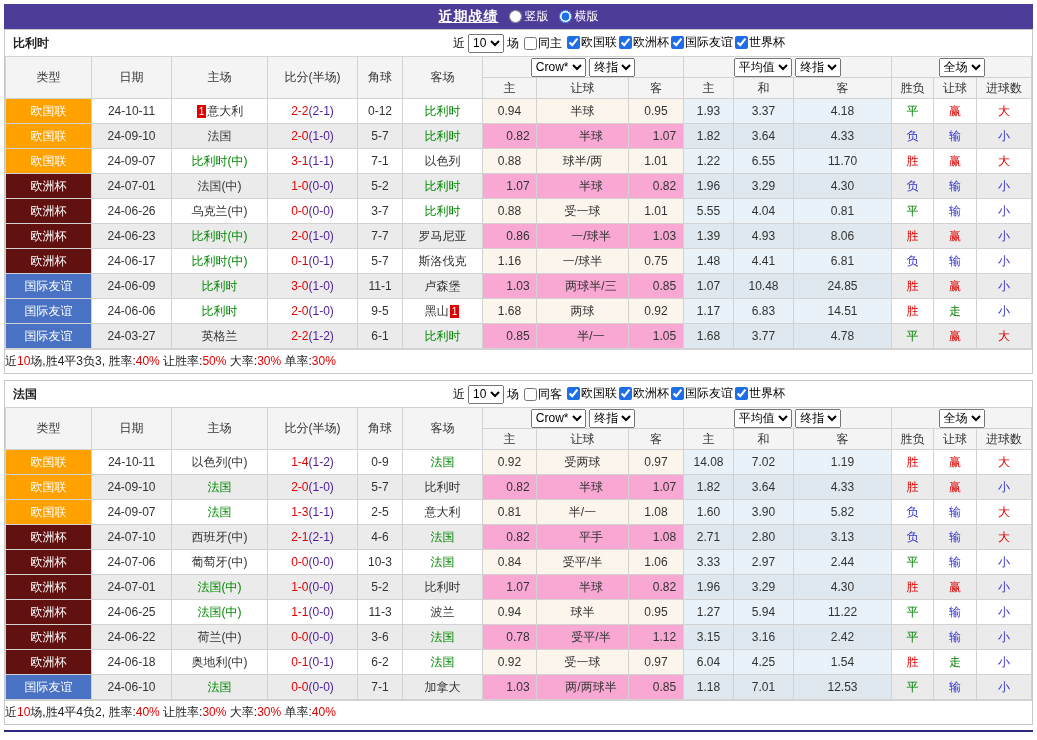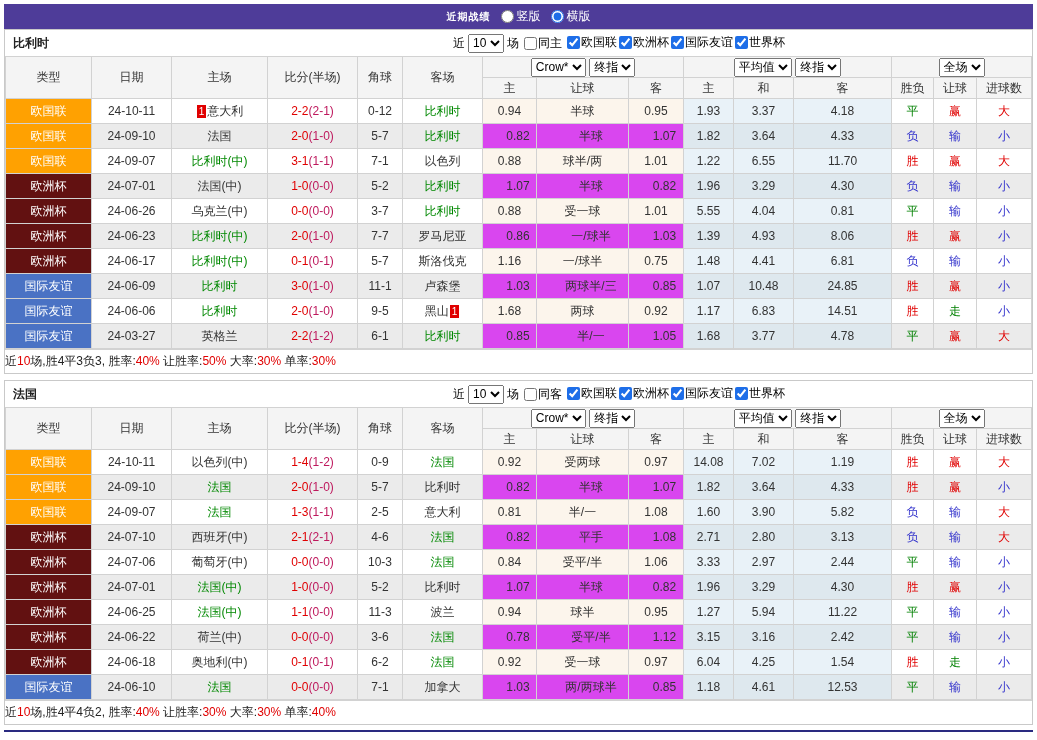--- a/index.html
+++ b/index.html
@@ -1,42 +1,42 @@
 <!DOCTYPE html>
 <html><head>
 <meta charset="utf-8">
 <style>
   * { box-sizing: border-box; margin: 0; padding: 0; }
   html,body { width: 1037px; background:#fff; font-family:"Liberation Sans","DejaVu Sans",sans-serif; }
   .page { width:1037px; height:740px; padding:4px 4px 0; overflow:hidden; }
   .title-bar { height:25px; background:#4E3C99; color:#fff; display:flex; align-items:center; justify-content:center; gap:10px; }
-  .title-bar .title { font-weight:bold; font-size:10px; letter-spacing:1px; }
+  .title-bar .title { font-weight:bold; font-size:14px; letter-spacing:1px;text-decoration:underline; }
   .radio-item { display:inline-flex; align-items:center; gap:3px; font-size:12px; cursor:pointer; }
   input[type=radio], input[type=checkbox] { accent-color:#1e6ee8; width:13px; height:13px; margin:0; }
   section.stats { border:1px solid #c9c9c9; background:#fff; }
   section.stats.second { margin-top:6px; }
   .controls-row { position:relative; height:26px; display:flex; align-items:center; font-size:12px; background:#fff; }
   .team-name { position:absolute; left:8px; font-weight:bold; color:#222; font-size:12px; }
   .controls { position:absolute; left:448px; display:flex; align-items:center; gap:3px; white-space:nowrap; }
   .controls select { font-size:12px; height:19px; }
   .check-item { display:inline-flex; align-items:center; margin-left:2px; gap:1px; }
   table.matches { width:100%; border-collapse:collapse; table-layout:fixed; font-size:12px; text-align:center; }
   table.matches th, table.matches td { border:1px solid #d2d2d2; height:25px; padding:0 1px; overflow:hidden; white-space:nowrap; }
   table.matches thead th { background:#f4f4f4; font-weight:normal; color:#333; height:21px; }
   select.hdr { font-size:12px; height:19px; }
   tbody td { color:#333; }
   tr.odd td { background:#fff; }
   tr.even td { background:#ebebeb; }
   tr.odd td.crow { background:#fcf5ec; }
-  tr.even td.crow { background:#d946ef;padding-left:18px; }
+  tr.even td.crow { background:#f9a8d4;padding-left:18px; }
   tr.odd td.avg { background:#e9f2f8; }
   tr.even td.avg { background:#dee8ee; }
   td.type-cell { color:#fff; }
   .score-main { color:#e00000; }
-  .score-half { color:#be185d;text-align:right; }
+  .score-half { color:#4c1d95;text-align:right; }
   .team-green { color:#008800; }
   .badge { display:inline-block; background:#e00000; color:#fff; font-size:10px; line-height:13px; padding:0 2px; margin:0 1px; }
   .summary { height:24px; line-height:23px; text-align:left; font-size:12px; color:#222; border-top:1px solid #d2d2d2; background:#fff; }
   .summary .red { color:#e00000; }
   .bottom-line { height:2px; background:#2a2a80; margin-top:5px; }
 </style>
 </head>
 <body>
 
 <div class="page">
@@ -539,21 +539,21 @@
             <td class="type-cell" style="background: rgb(74, 114, 196);">国际友谊</td>
             <td>24-06-10</td>
             <td><span class="team-green">法国</span></td>
             <td><span class="score-main">0-0</span><span class="score-half">(0-0)</span></td>
             <td>7-1</td>
             <td><span>加拿大</span></td>
             <td class="crow">1.03</td>
             <td class="crow">两/两球半</td>
             <td class="crow">0.85</td>
             <td class="avg">1.18</td>
-            <td class="avg">4.61</td>
+            <td class="avg">7.01</td>
             <td class="avg">12.53</td>
             <td class="res" style="color: rgb(0, 128, 0);">平</td>
             <td class="res" style="color: rgb(51, 51, 204);">输</td>
             <td class="res" style="color: rgb(51, 51, 204);">小</td>
           </tr>
         </tbody>
     </table>
     <div class="summary"><span>近</span><span class="red">10</span><span>场,胜4平4负2, 胜率:</span><span class="red">40%</span><span> 让胜率:</span><span class="red">30%</span><span> 大率:</span><span class="red">30%</span><span> 单率:</span><span class="red">40%</span></div>
   </section>
 

